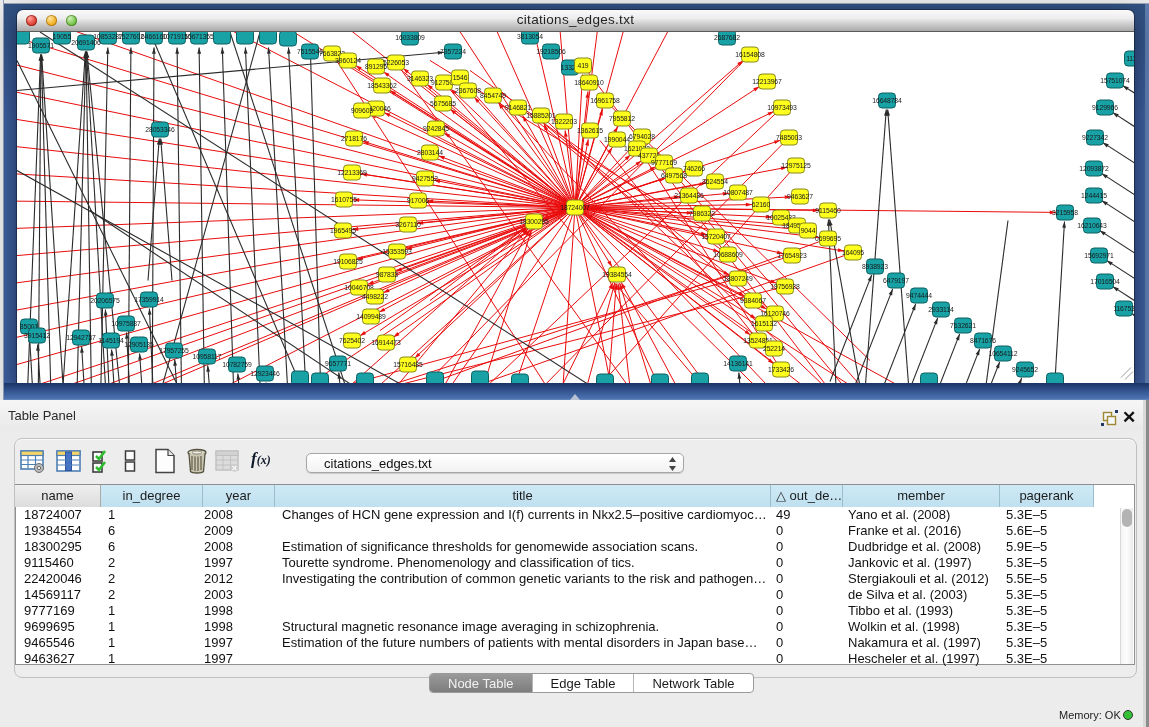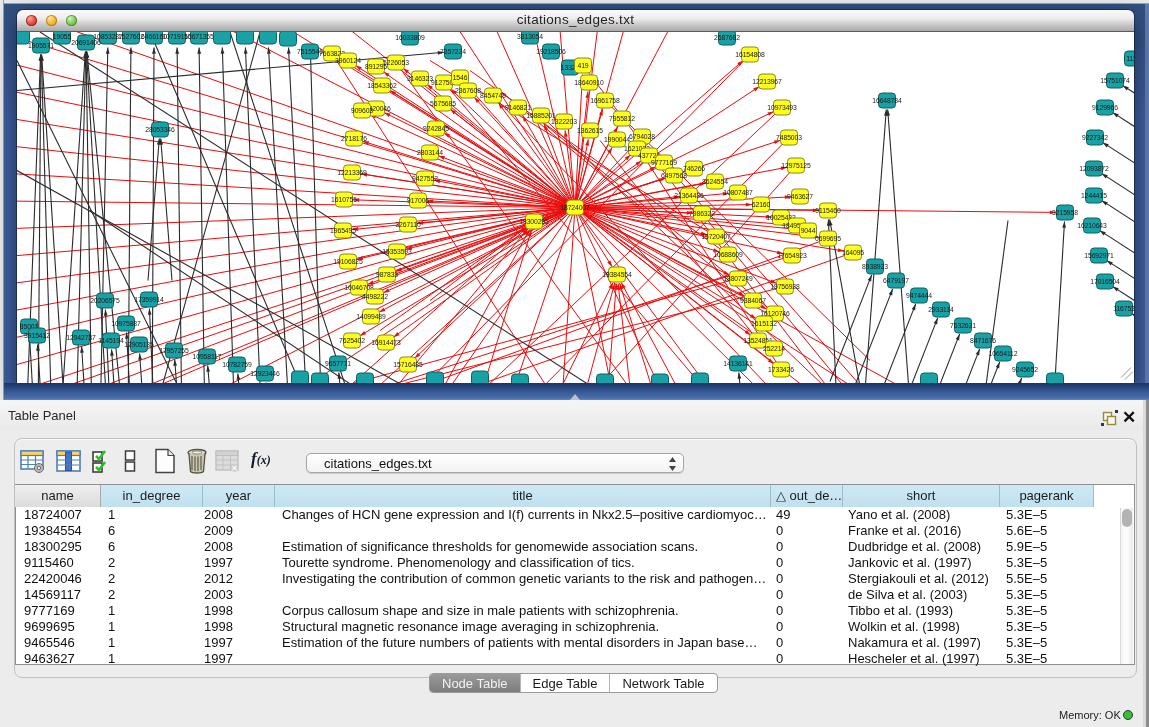--- a/index.html
+++ b/index.html
@@ -19,21 +19,21 @@
 #tphead{position:absolute;left:0;top:0;width:100%;height:30px;background:linear-gradient(180deg,#f6f6f6,#e9e9e9);}
 #tphead span{position:absolute;left:8px;top:8px;font-size:13px;color:#2a2a2a}
 #container{position:absolute;left:14px;top:38px;width:1123px;height:240px;background:#ededed;border:1px solid #c0c0c0;border-radius:8px;box-shadow:inset 0 1px 0 #fafafa}
 #tbl{position:absolute;left:15px;top:484px;width:1120px;height:181px;background:#fff;border:1px solid #8f8f8f}
 .hc{position:absolute;top:485px;height:22px;border-right:1px solid #9bbecd;background:linear-gradient(180deg,#cfe9f6,#bfe0ef);font-size:13px;color:#1c1c1c;text-align:center;line-height:22px;white-space:nowrap;overflow:hidden}
 .row{position:absolute;left:15px;width:1105px;height:16px;font-size:13px;color:#111;white-space:nowrap}
 .row span{position:absolute;top:0;line-height:16px}
 #vsb{position:absolute;left:1120px;top:508px;width:13px;height:156px;background:linear-gradient(90deg,#f4f4f4,#fdfdfd 50%,#eaeaea);border-left:1px solid #d8d8d8}
 #vsbthumb{position:absolute;left:1121.5px;top:509px;width:10px;height:18px;border-radius:5px;background:#b3b3b3}
 #tabs{position:absolute;left:429px;top:673px;height:20px;display:flex;font-size:13px;border:1px solid #9a9a9a;border-radius:4px;overflow:hidden;background:#fff}
-#tabs div{padding:0 12px;line-height:19px;color:#1a1a1a}
+#tabs div{padding:0 18px;line-height:19px;color:#1a1a1a}
 #tabs div.sel{background:linear-gradient(180deg,#9a9a9a,#7d7d7d);color:#f2f2f2}
 #tabs div+div{border-left:1px solid #b5b5b5}
 #mem{position:absolute;left:1059px;top:709px;font-size:11px;color:#222}
 #memdot{position:absolute;left:1123px;top:710px;width:10px;height:10px;border-radius:50%;background:#35c135;border:1.5px solid #333}
 .ic{position:absolute;top:448px}
 </style></head>
 <body>
 <div id="desktop"></div>
 <div id="topstrip"></div>
 <div id="leftstrip"></div>
@@ -774,21 +774,21 @@
       <path d="M4.5 14 L1 9 H8 Z" fill="#444"></path>
   </svg>
 </div>
 
 <div id="tbl"></div>
 <div class="hc" style="left:15px;width:86px;background:linear-gradient(180deg,#efefef,#dcdcdc);border-right:1px solid #a9a9a9">name</div>
 <div class="hc" style="left:101px;width:102px">in_degree</div>
 <div class="hc" style="left:203px;width:72px">year</div>
 <div class="hc" style="left:275px;width:496px">title</div>
 <div class="hc" style="left:771px;width:72px;text-align:left;padding-left:5px">△ out_de…</div>
-<div class="hc" style="left:843px;width:157px">short</div>
+<div class="hc" style="left:843px;width:157px">member</div>
 <div class="hc" style="left:1000px;width:94px">pagerank</div>
 <div class="row" style="top:507px">
     <span style="left:9px">18724007</span>
     <span style="left:93px">1</span>
     <span style="left:189px">2008</span>
     <span style="left:267px">Changes of HCN gene expression and I(f) currents in Nkx2.5–positive cardiomyoc…</span>
     <span style="left:761px">49</span>
     <span style="left:833px">Yano et al. (2008)</span>
     <span style="left:991px">5.3E–5</span>
   </div>
@@ -832,21 +832,20 @@
     <span style="left:93px">2</span>
     <span style="left:189px">2003</span>
     <span style="left:761px">0</span>
     <span style="left:833px">de Silva et al. (2003)</span>
     <span style="left:991px">5.3E–5</span>
   </div>
 <div class="row" style="top:603px">
     <span style="left:9px">9777169</span>
     <span style="left:93px">1</span>
     <span style="left:189px">1998</span>
-    <span style="left:267px">Corpus callosum shape and size in male patients with schizophrenia.</span>
     <span style="left:761px">0</span>
     <span style="left:833px">Tibbo et al. (1993)</span>
     <span style="left:991px">5.3E–5</span>
   </div>
 <div class="row" style="top:619px">
     <span style="left:9px">9699695</span>
     <span style="left:93px">1</span>
     <span style="left:189px">1998</span>
     <span style="left:267px">Structural magnetic resonance image averaging in schizophrenia.</span>
     <span style="left:761px">0</span>

